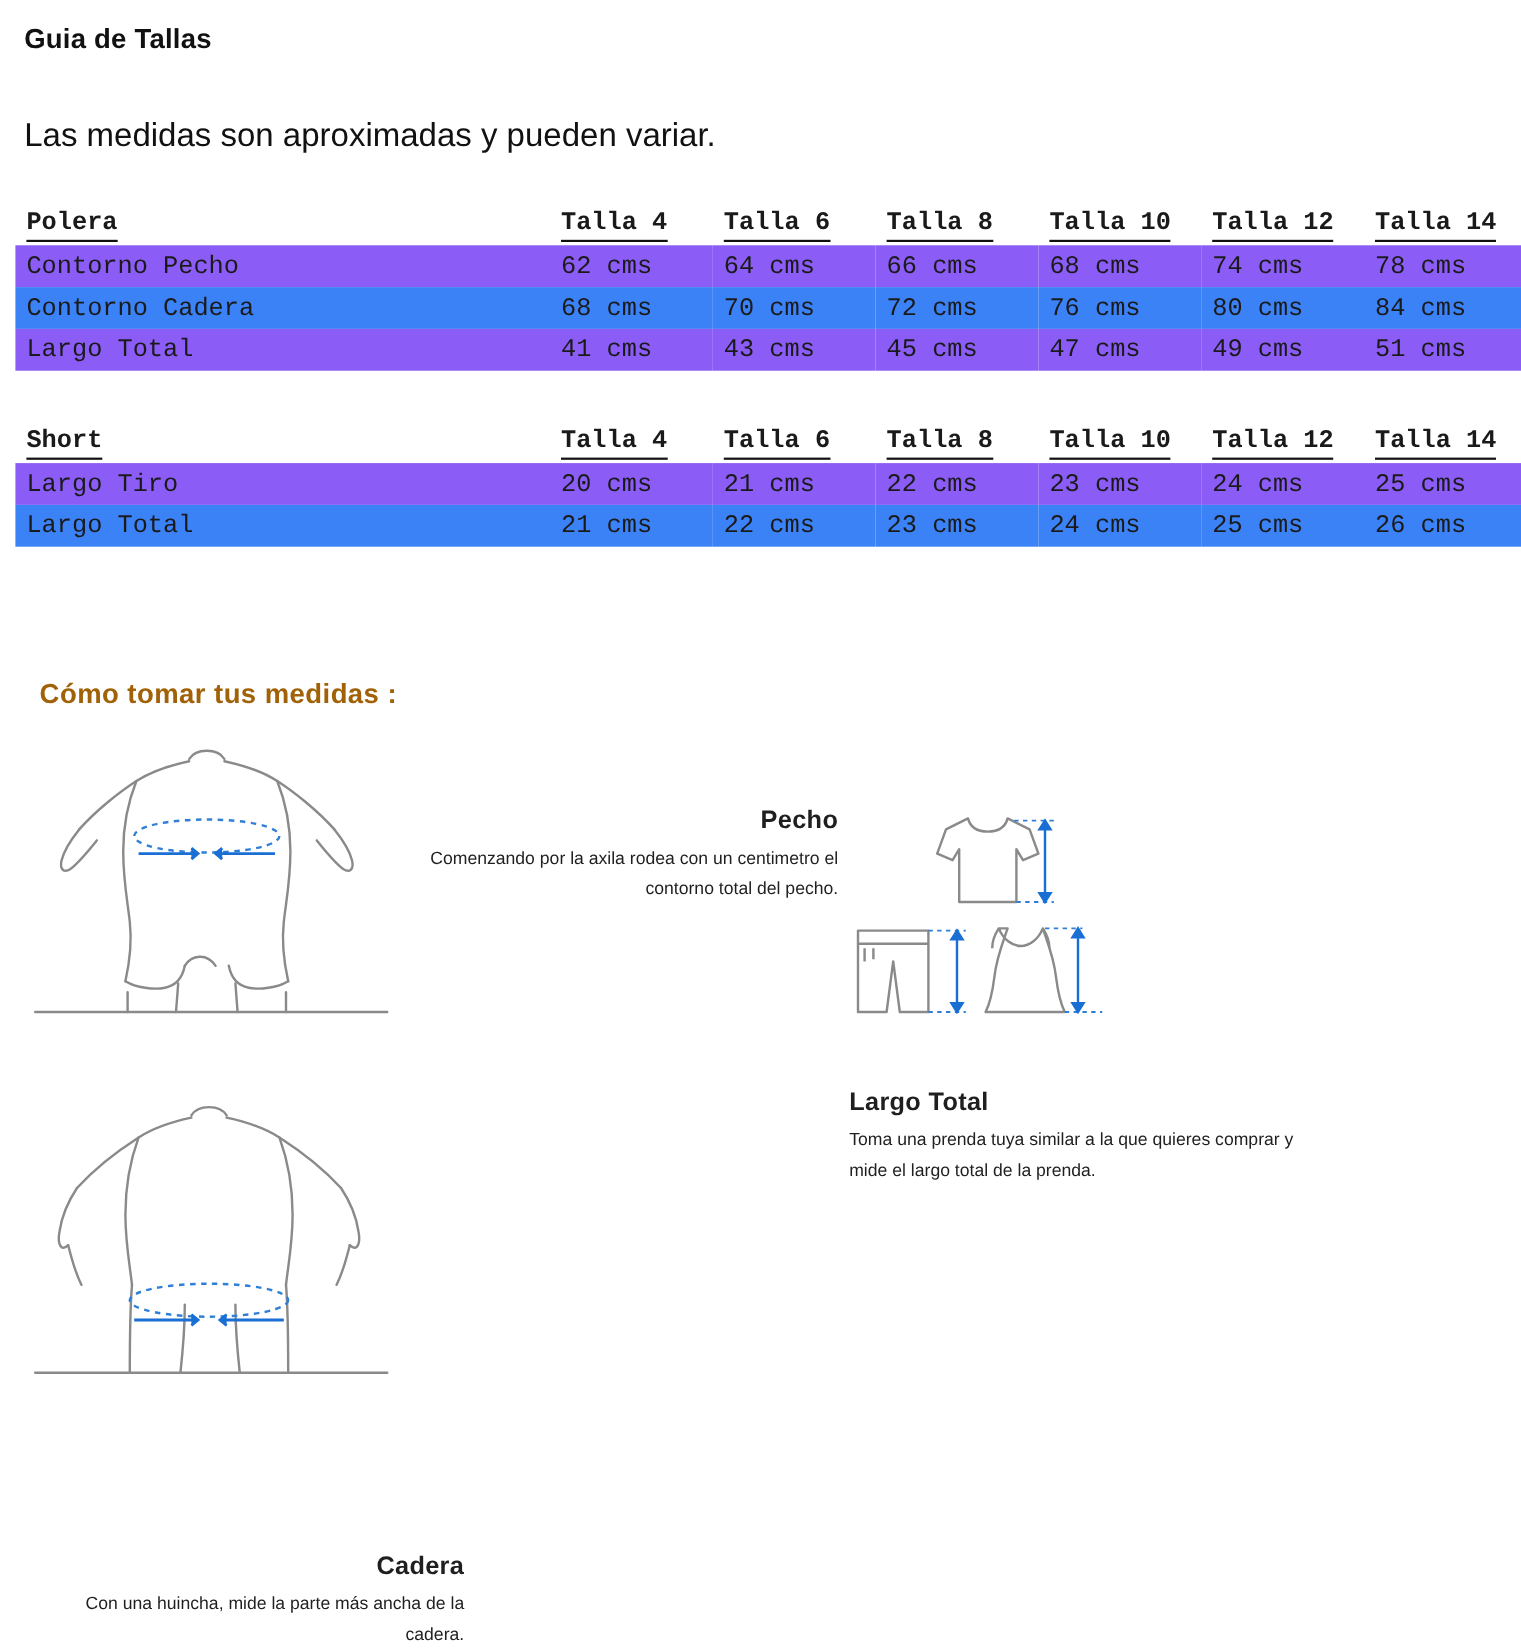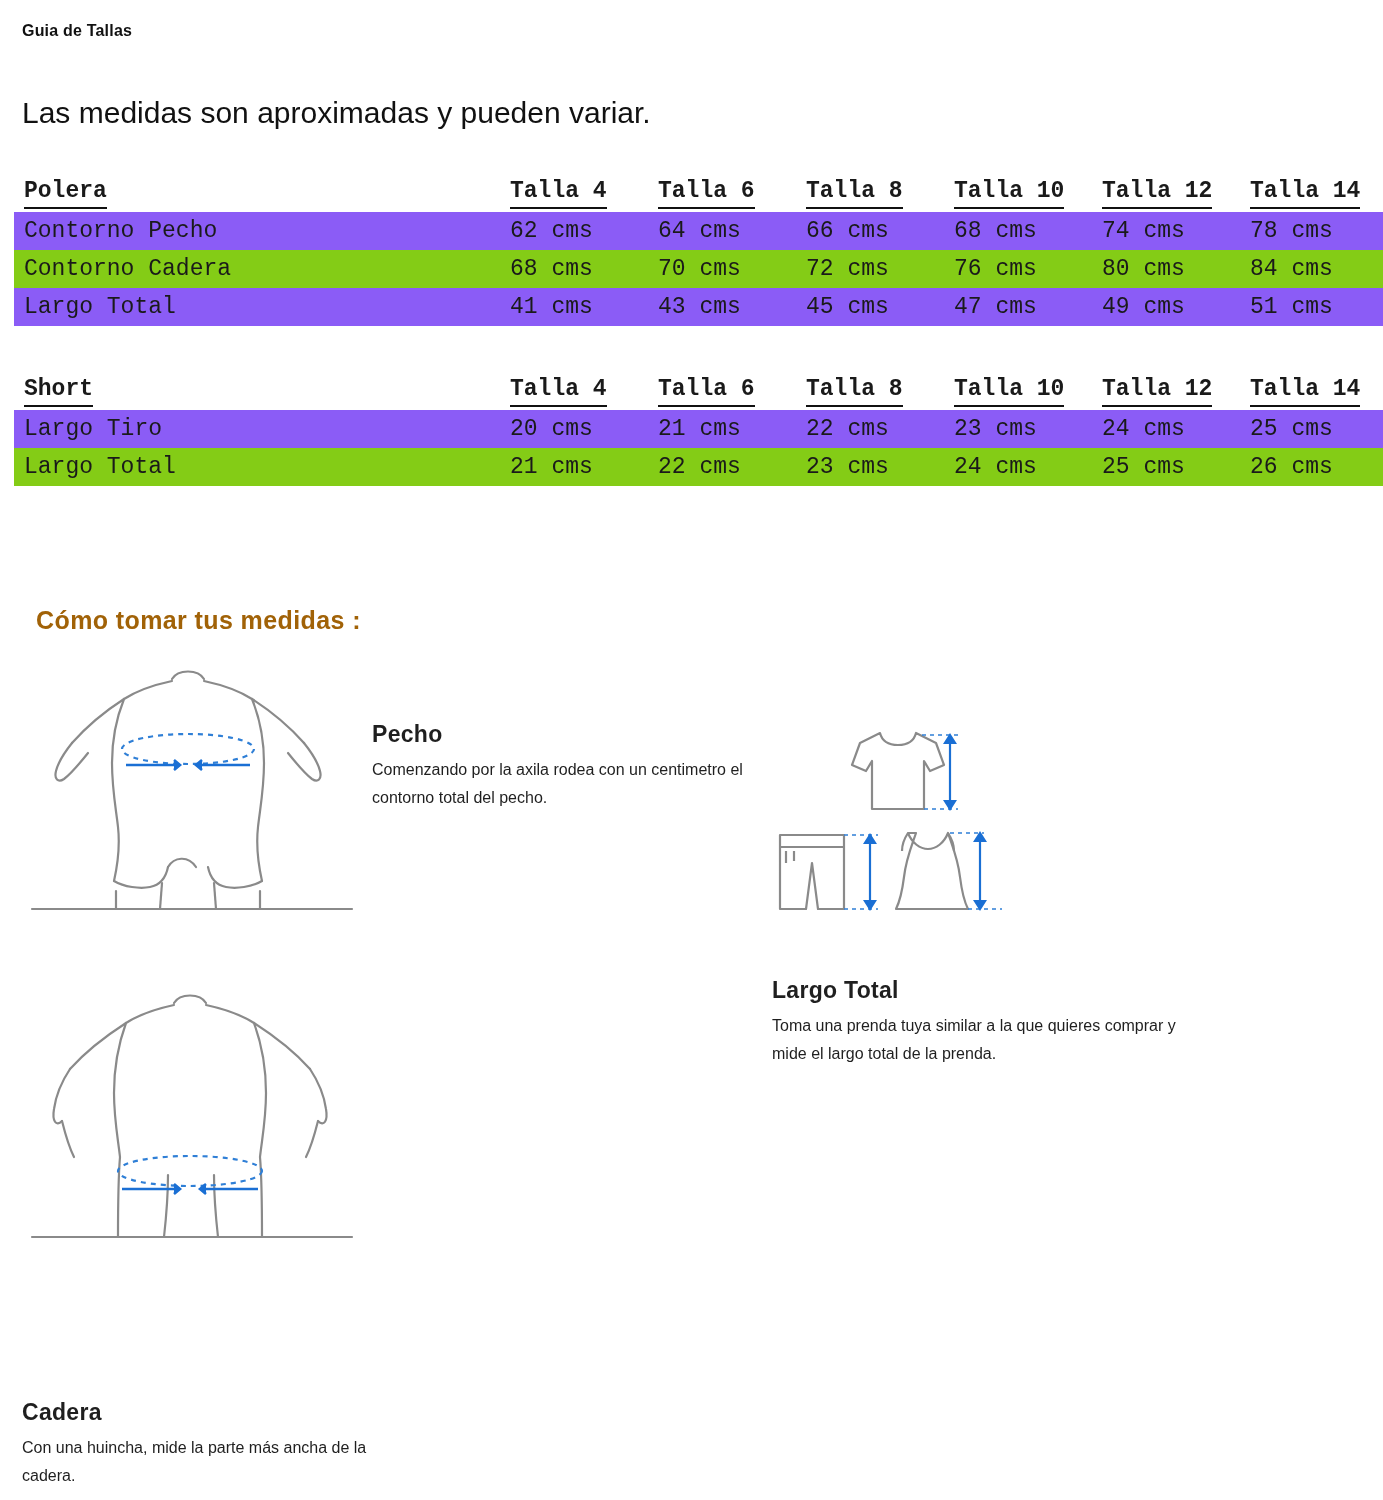--- a/index.html
+++ b/index.html
@@ -16,21 +16,21 @@
   }
   .page {
     position: relative;
     width: 1383px;
     min-height: 1500px;
     padding: 0;
   }
 
   
   .title {
-    font-size: 16px;
+    font-size: 25px;
     font-weight: bold;
     color: #111111;
     margin: 22px 0 0 22px;
     letter-spacing: 0.2px;
   }
   .subtitle {
     font-size: 30px;
     color: #111111;
     margin: 56px 0 0 22px;
   }
@@ -57,21 +57,21 @@
     font-weight: bold;
     padding-bottom: 3px;
   }
   table.size-table thead th span.u {
     display: inline-block;
     border-bottom: 2px solid #111;
     padding-bottom: 3px;
   }
   table.size-table col.c-label { width: 486px; }
   table.size-table col.c-size  { width: 148px; }
-  tr.shaded td { background: #84cc16; }
+  tr.shaded td { background: #3b82f6; }
   tr.plain td { background: #8b5cf6; }
 
   .table-gap { height: 44px; }
 
   
   .measure-section {
     margin-top: 120px;
     padding: 0 22px;
   }
   .measure-title {
@@ -89,21 +89,21 @@
   }
   .col-left  { width: 740px; }
   .col-right { width: 560px; padding-top: 52px; }
 
   .block {
     display: flex;
     align-items: flex-start;
   }
   .block + .block { margin-top: 78px; flex-direction: column; }
   .figure { width: 350px; flex: 0 0 350px; }
-  .text-col { padding-top: 60px; }
+  .text-col { padding-top: 60px; text-align: right; }
 
   .m-head {
     font-size: 23px;
     font-weight: bold;
     color: #1f1f1f;
     margin: 0 0 8px 0;
     letter-spacing: 0.3px;
   }
   .m-body {
     font-size: 16px;

